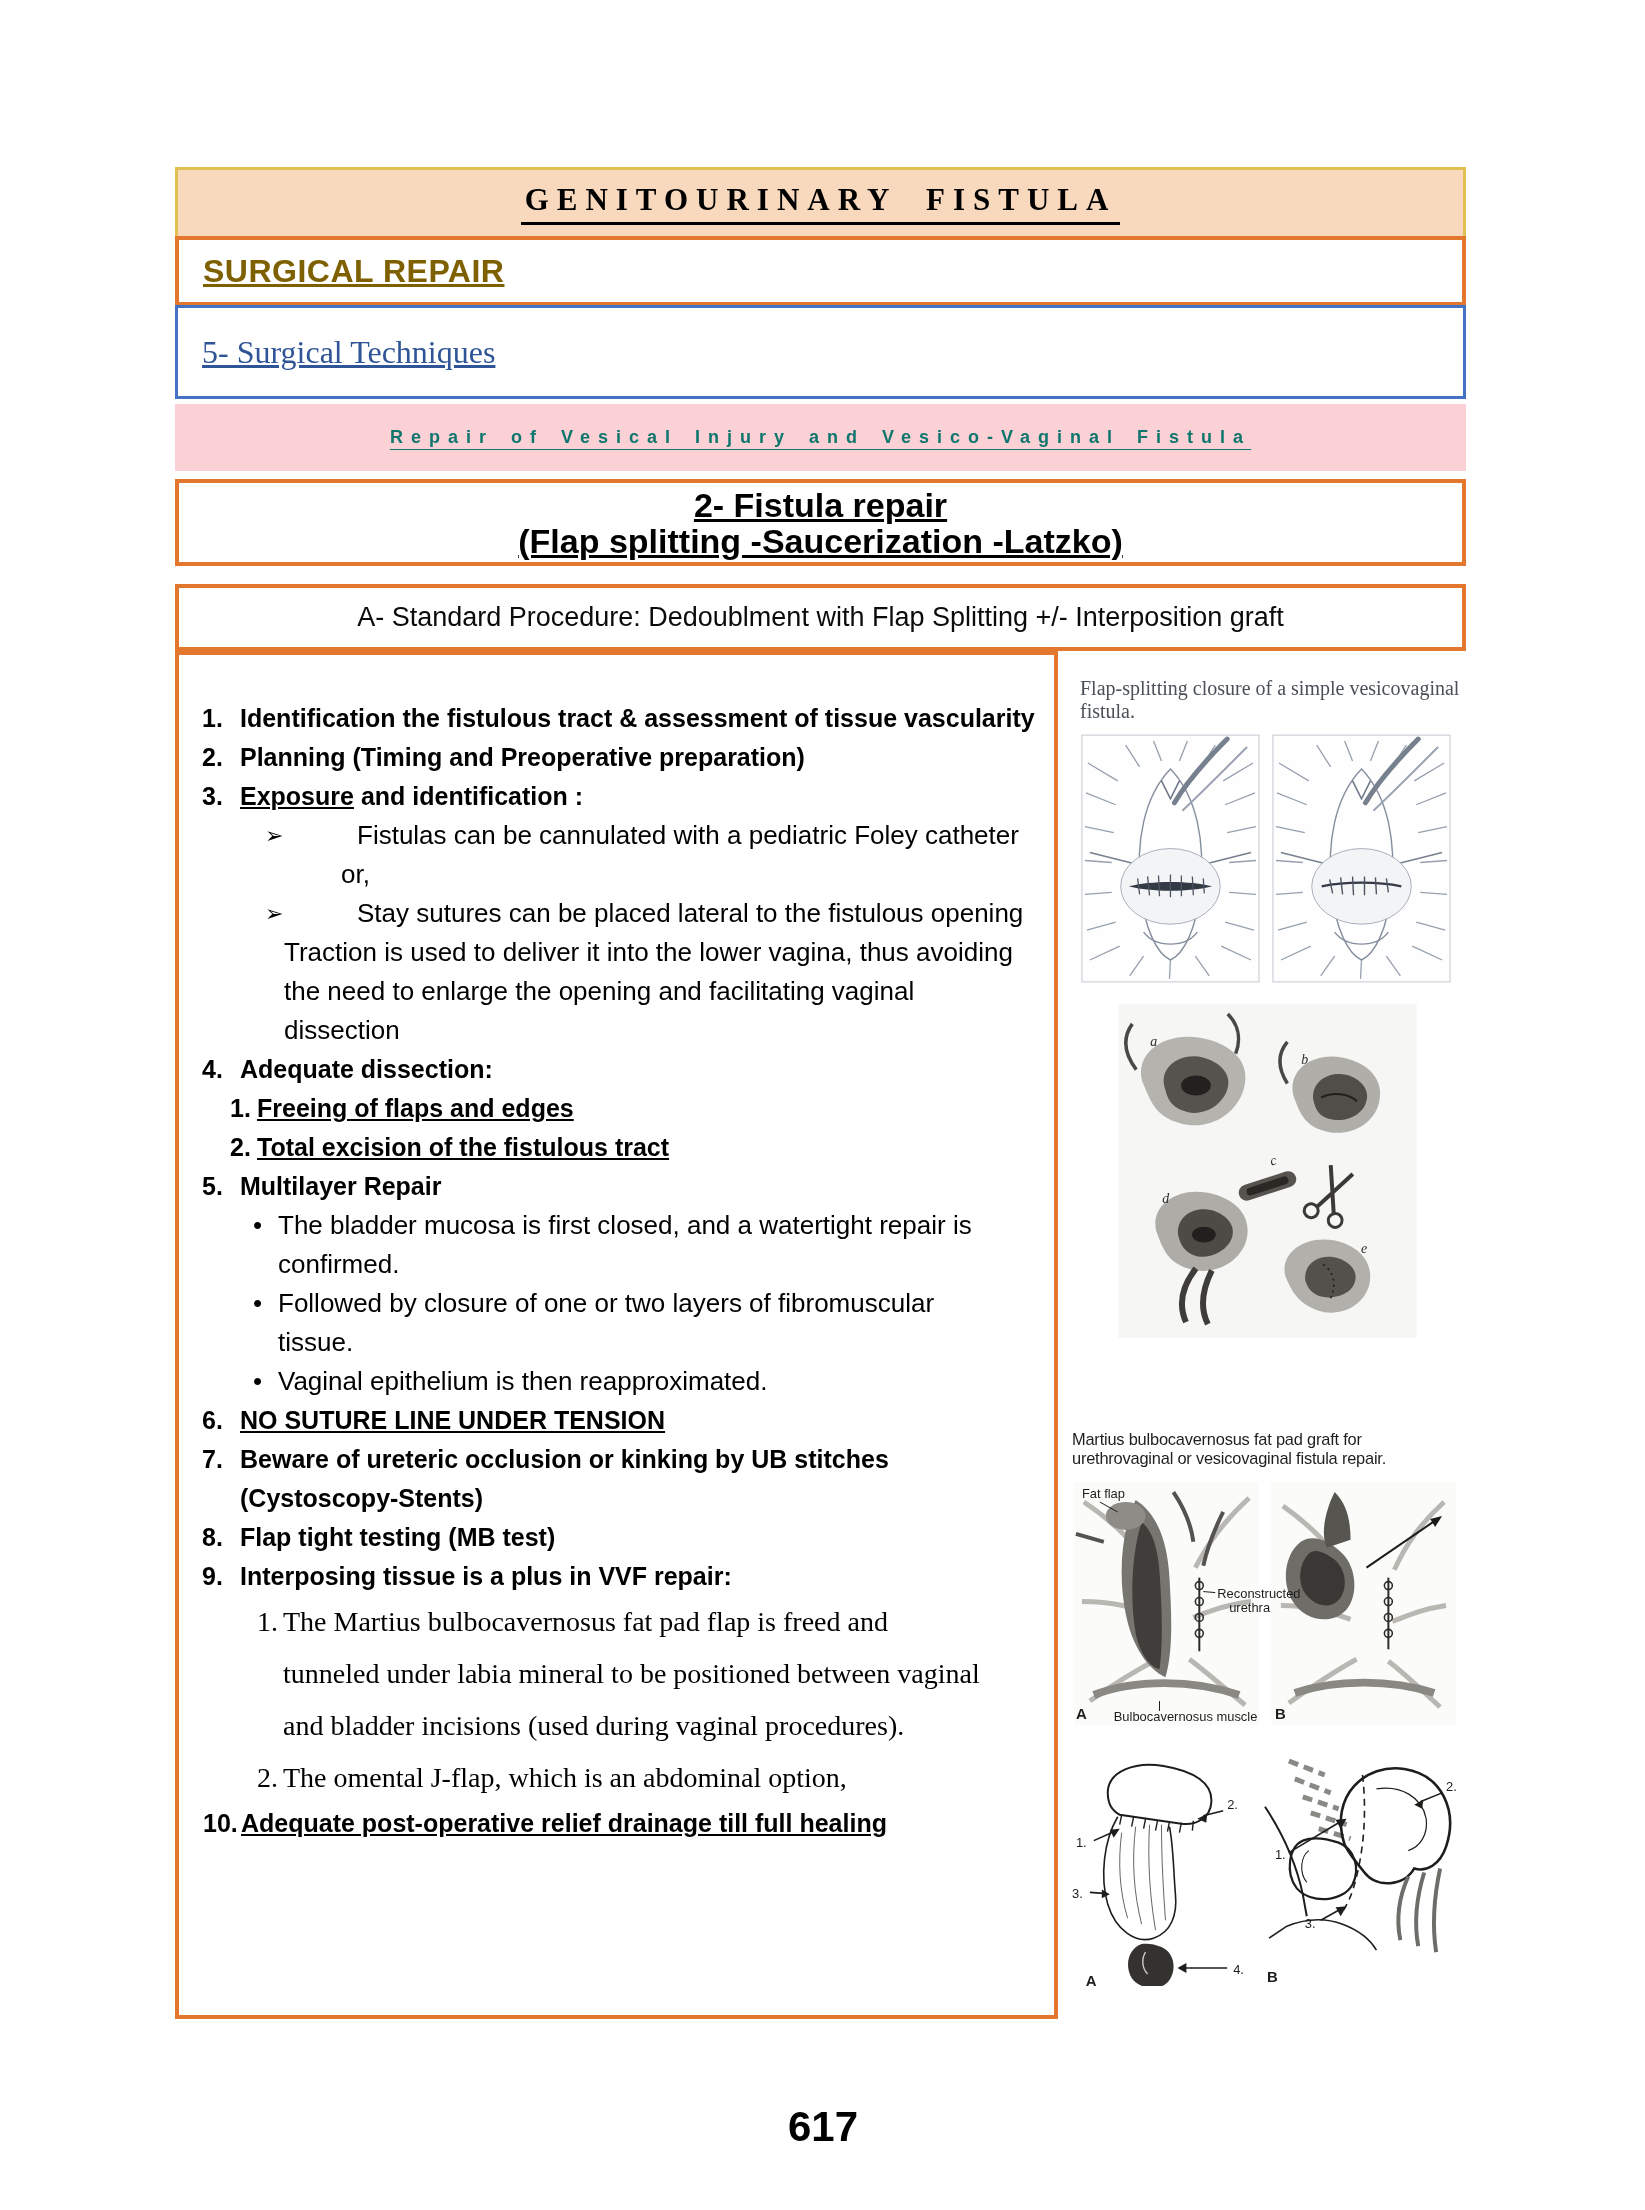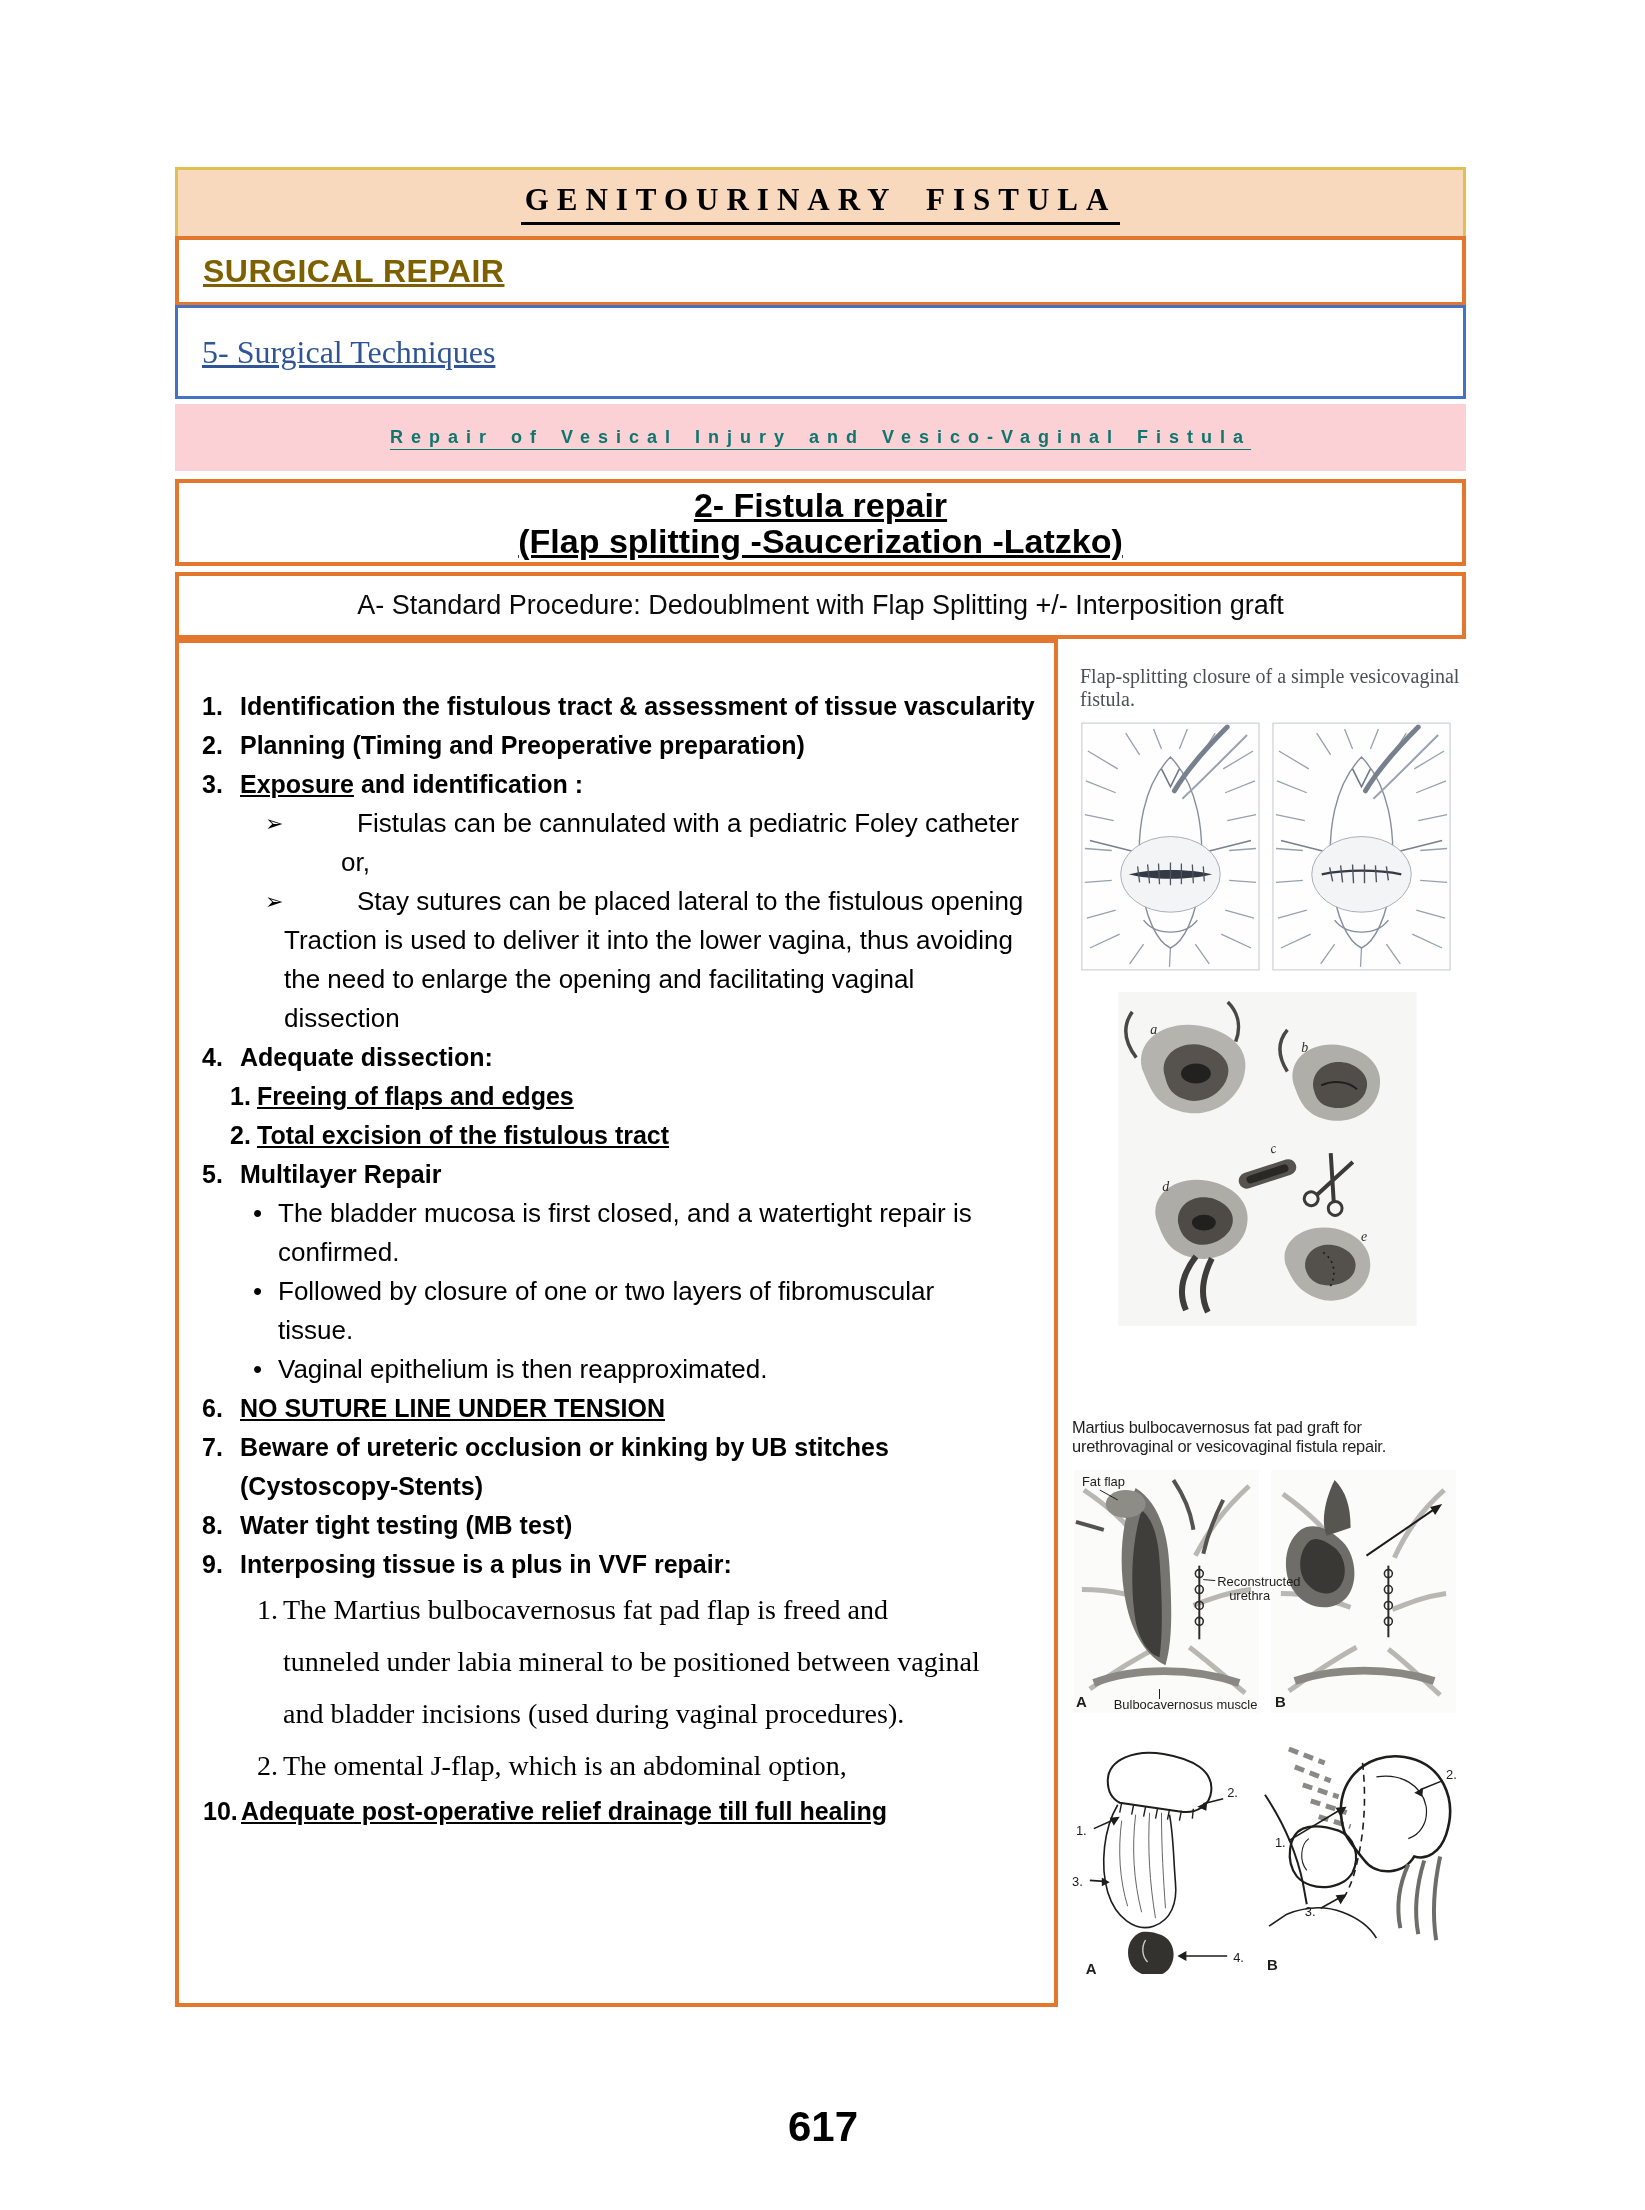--- a/index.html
+++ b/index.html
@@ -23,21 +23,21 @@
   .box-blue .t{font-family:"Liberation Serif",serif;color:#2F5597;font-size:32px;
                text-decoration:underline;}
   .band-pink{height:67px;background:#FBD1D6;margin-top:5px;
              display:flex;align-items:center;justify-content:center;}
   .band-pink .t{color:#0f766e;font-weight:bold;font-size:18px;letter-spacing:8px;
                 word-spacing:4px;text-decoration:underline;text-underline-offset:6px;}
   .box-fistula{border:4px solid #E4772E;margin-top:8px;height:87px;background:#fff;
                display:flex;flex-direction:column;align-items:center;justify-content:center;}
   .box-fistula .l1,.box-fistula .l2{font-weight:bold;font-size:34px;text-decoration:underline;
                line-height:36px;}
-  .box-standard{border:4px solid #E4772E;margin-top:6px;height:67px;background:#fff;
+  .box-standard{border:4px solid #E4772E;margin-top:18px;height:67px;background:#fff;
                 display:flex;align-items:center;justify-content:center;}
   .box-standard .t{font-size:27px;color:#0b0b0b;}
 
   
   .row{display:flex;align-items:flex-start;}
   .list-box{width:883px;height:1368px;border:4px solid #E4772E;background:#fff;
             padding-top:44px;flex:none;}
   .li{display:flex;line-height:39px;font-size:25px;font-weight:bold;}
   .li .num{flex:0 0 61px;padding-left:23px;}
   .li .txt{max-width:796px;}
@@ -175,21 +175,21 @@
         <span class="txt u">NO SUTURE LINE UNDER TENSION</span>
       </div>
 
       <div class="li">
         <span class="num">7.</span>
         <span class="txt">Beware of ureteric occlusion or kinking by UB stitches (Cystoscopy-Stents)</span>
       </div>
 
       <div class="li">
         <span class="num">8.</span>
-        <span class="txt">Water tight testing (MB test)</span>
+        <span class="txt">Flap tight testing (MB test)</span>
       </div>
 
       <div class="li">
         <span class="num">9.</span>
         <span class="txt">Interposing tissue is a plus in VVF repair:</span>
       </div>
 
       <div class="li-serif">
         <span class="num">1.</span>
         <span class="txt">The Martius bulbocavernosus fat pad flap is freed and tunneled under labia mineral to be positioned between vaginal and bladder incisions (used during vaginal procedures).</span>

